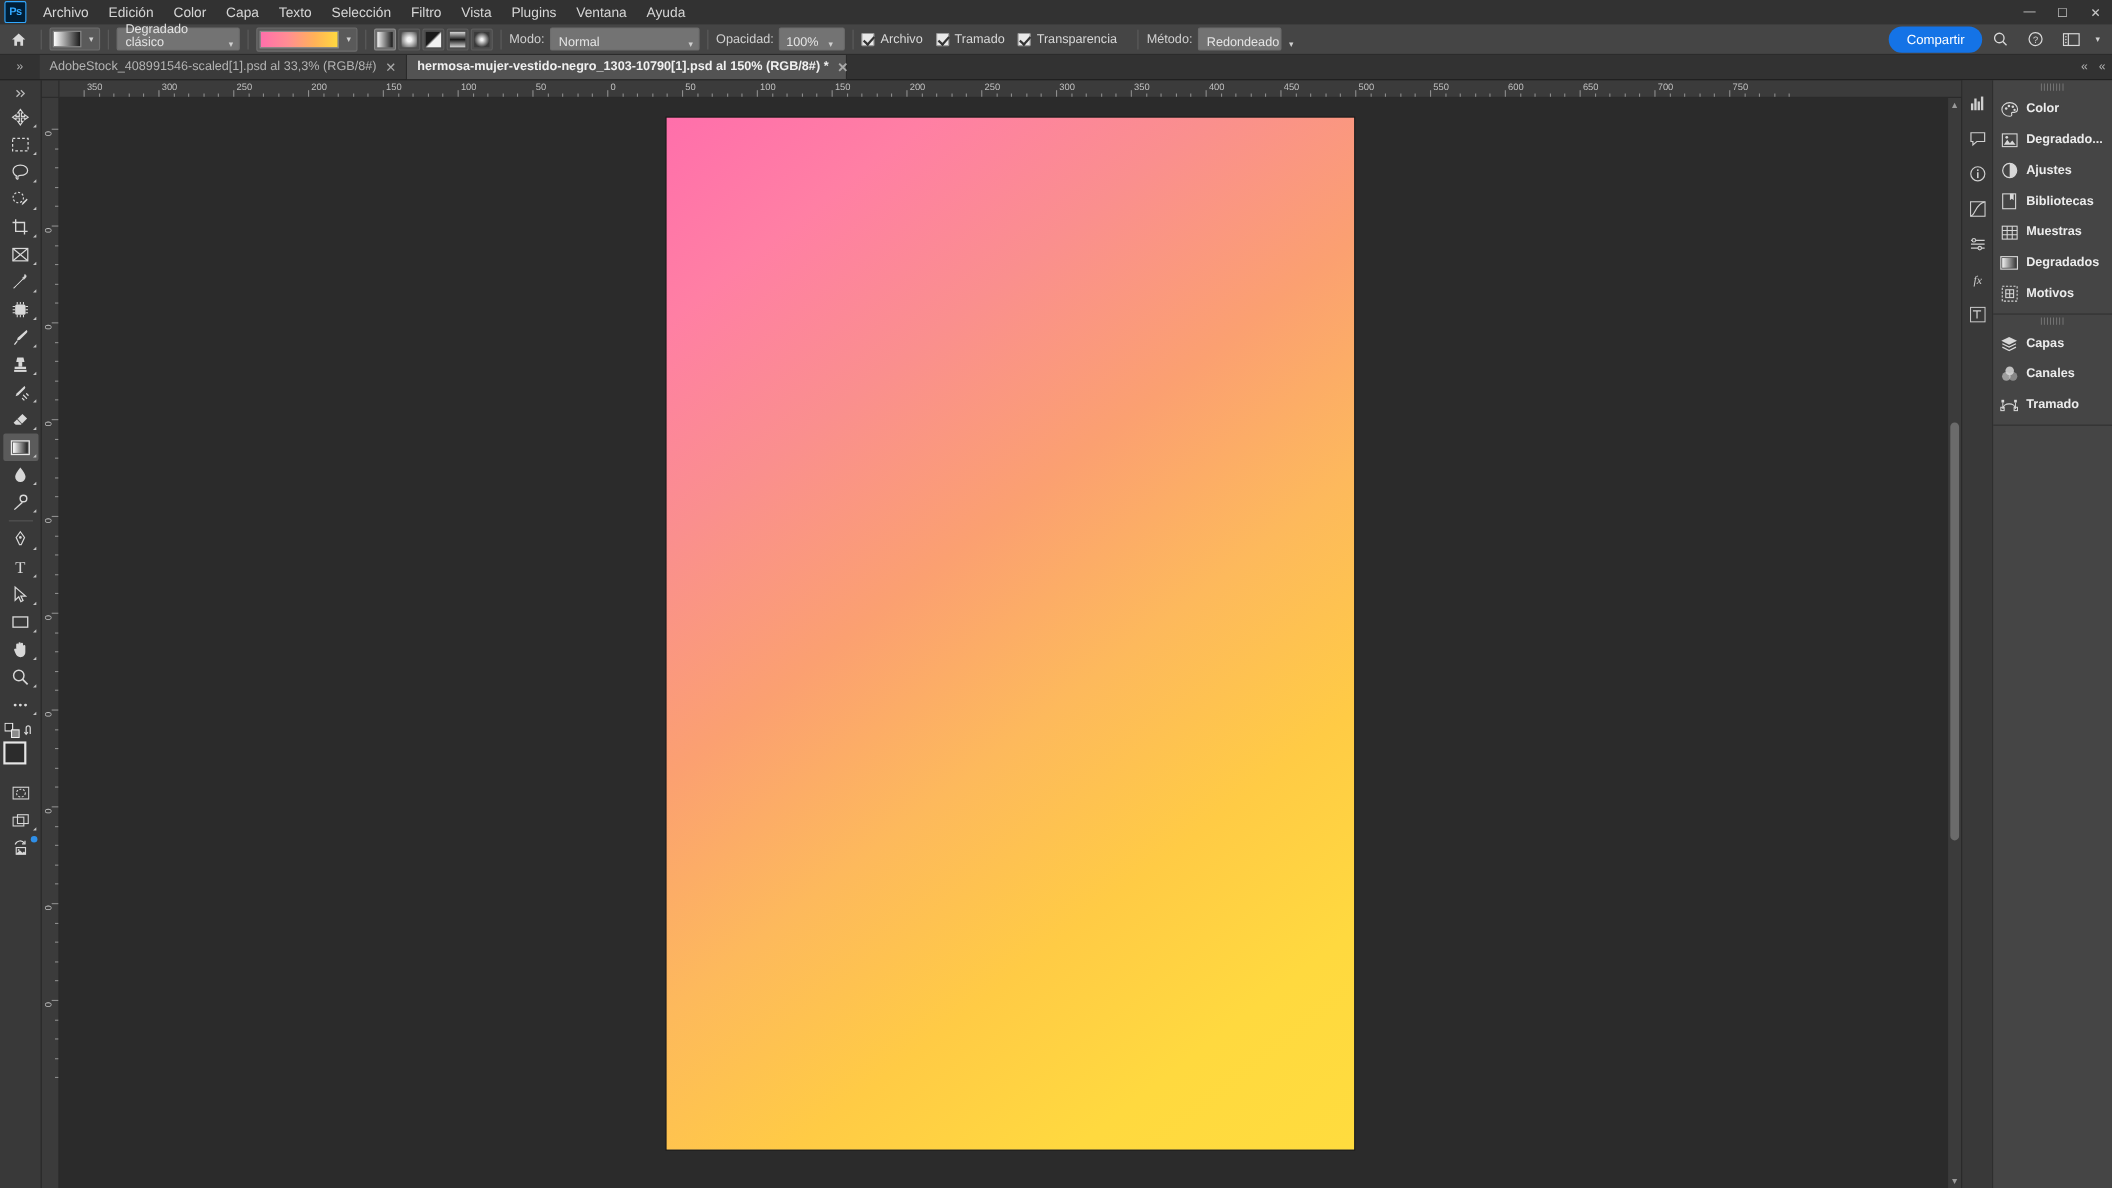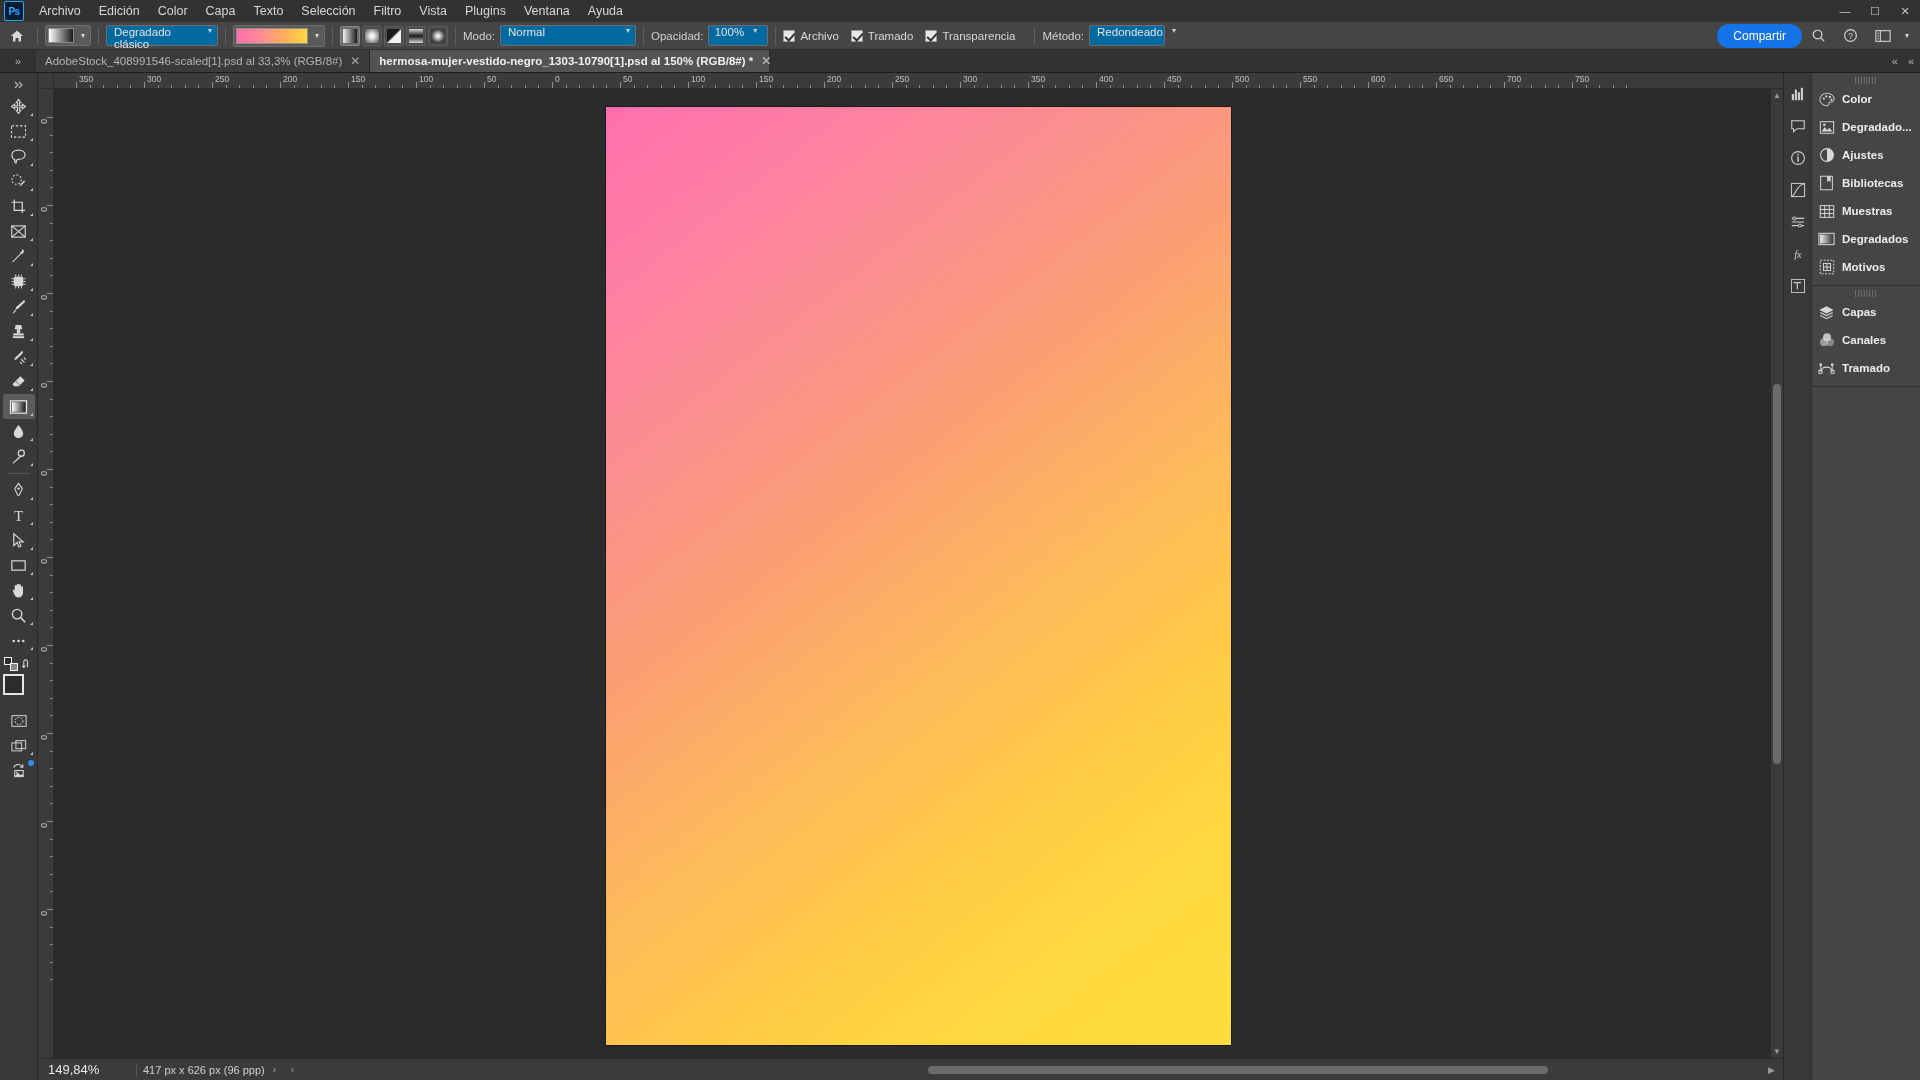--- a/index.html
+++ b/index.html
@@ -48,22 +48,22 @@
     display: flex; align-items: center; background: #5a5a5a; border: 1px solid #6d6d6d;
     border-radius: 2px; height: 21px;
   }
   .grad-swatch-sm {
     width: 26px; height: 15px; margin: 2px; border: 1px solid #8a8a8a;
     background: linear-gradient(90deg, #fff 0%, #1a1a1a 100%);
   }
   .caret { font-size: 8px; color: #d0d0d0; padding: 0 5px; }
 
   .opt-select {
-    height: 21px; background: #0369a1; border: 1px solid #6d6d6d; border-radius: 2px;
-    display: flex; align-items: flex-start; justify-content: space-between;
+    height: 21px; background: #737373; border: 1px solid #6d6d6d; border-radius: 2px;
+    display: flex; align-items: flex-end; justify-content: space-between;
     font-size: 11.5px; color: #e4e4e4; padding-left: 7px; min-width: 60px;
   }
   .opt-select .caret { margin-left: 4px; }
 
   .grad-strip-btn {
     display: flex; align-items: center; background: #5a5a5a; border: 1px solid #6d6d6d;
     border-radius: 2px; height: 22px;
   }
   .grad-strip {
     width: 72px; height: 16px; margin: 2px; border: 1px solid #8f8f8f;
@@ -785,33 +785,20 @@
         <div class="stage">
           <div class="document"></div>
           <div class="vscroll">
             <div class="vscroll-arrow" style="top:2px">▲</div>
             <div class="vscroll-thumb"></div>
             <div class="vscroll-arrow" style="bottom:2px">▼</div>
           </div>
         </div>
       </div>
 
-      <div class="statusbar">
-        <div class="zoomfield">149,84%</div>
-        <div class="divider"></div>
-        <div class="status-doc">417 px x 626 px (96 ppp)</div>
-        <div class="status-arrows">
-          <span>›</span>
-          <span>‹</span>
-        </div>
-        <div class="hscroll">
-          <div class="hscroll-thumb"></div>
-        </div>
-        <div class="hscroll-arrow" style="padding-right:8px">▶</div>
-      </div>
     </div>
 
     <div class="rightdock">
       <div class="iconrail">
         <div class="rail-icon">
           <svg width="16" height="16" viewBox="0 0 18 18">
               <rect x="2" y="9" width="2.4" height="7" fill="#cfcfcf"></rect>
               <rect x="5.4" y="4" width="2.4" height="12" fill="#cfcfcf"></rect>
               <rect x="8.8" y="7" width="2.4" height="9" fill="#cfcfcf"></rect>
               <rect x="12.2" y="2" width="2.4" height="14" fill="#cfcfcf"></rect>

